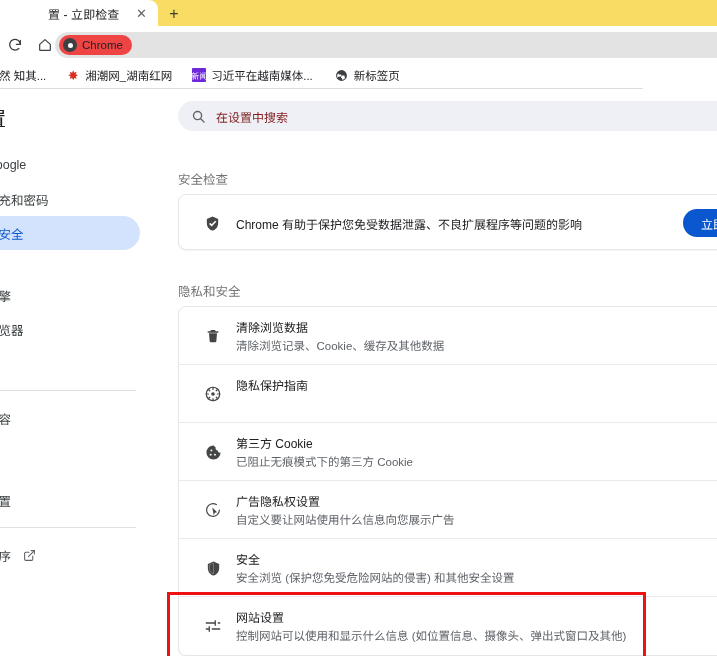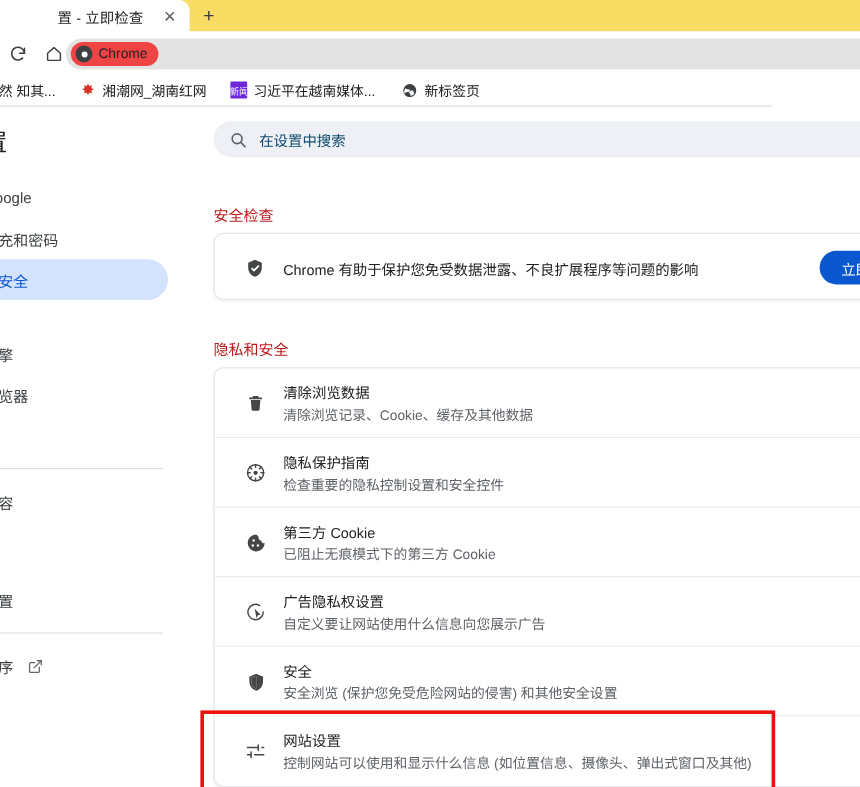--- a/index.html
+++ b/index.html
@@ -159,25 +159,25 @@
     overflow: hidden;
   }
   .searchbar {
     position: absolute; left: 11px; top: 11px;
     width: 600px; height: 30px;
     background: #eef0f5;
     border-radius: 15px;
     display: flex; align-items: center;
   }
   .search-icon { margin-left: 13px; color: #5f6368; display: flex; flex: 0 0 auto; }
-  .search-placeholder { margin-left: 10px; font-size: 12px; color: #0c4a6e; }
+  .search-placeholder { margin-left: 10px; font-size: 12px; color: #7f1d1d; }
 
   .section-head {
     position: absolute; left: 11px;
-    font-size: 12.5px; color: #b91c1c;
+    font-size: 12.5px; color: #737373;
   }
   .head-security { top: 79px; }
   .head-privacy  { top: 191px; }
 
   .card {
     position: absolute; left: 11px;
     width: 600px;
     background: #ffffff;
     border: 1px solid #e4e6e9;
     border-radius: 8px;
@@ -387,21 +387,20 @@
 
       <div class="pr-row">
         <span class="pr-icon">
           <svg width="18" height="18" viewBox="0 0 24 24" fill="none" stroke="currentColor" stroke-width="1.6">
             <circle cx="12" cy="12" r="9"></circle>
             <circle cx="12" cy="12" r="2.4" fill="currentColor" stroke="none"></circle>
             <path d="M12 3v3M12 18v3M3 12h3M18 12h3M5.6 5.6l2.1 2.1M16.3 16.3l2.1 2.1M18.4 5.6l-2.1 2.1M7.7 16.3l-2.1 2.1" stroke-linecap="round"></path>
           </svg>
         </span>
         <span class="pr-title">隐私保护指南</span>
-        <span class="pr-sub">检查重要的隐私控制设置和安全控件</span>
       </div>
 
       <div class="pr-row">
         <span class="pr-icon">
           <svg width="17" height="17" viewBox="0 0 24 24" fill="currentColor">
             <path d="M12 2a10 10 0 1 0 10 10 3 3 0 0 1-4-3 3 3 0 0 1-3-4 10 10 0 0 0-3-3z"></path>
             <circle cx="9" cy="9" r="1.4" fill="#fff"></circle>
             <circle cx="8" cy="15" r="1.4" fill="#fff"></circle>
             <circle cx="14" cy="15" r="1.4" fill="#fff"></circle>
           </svg>

